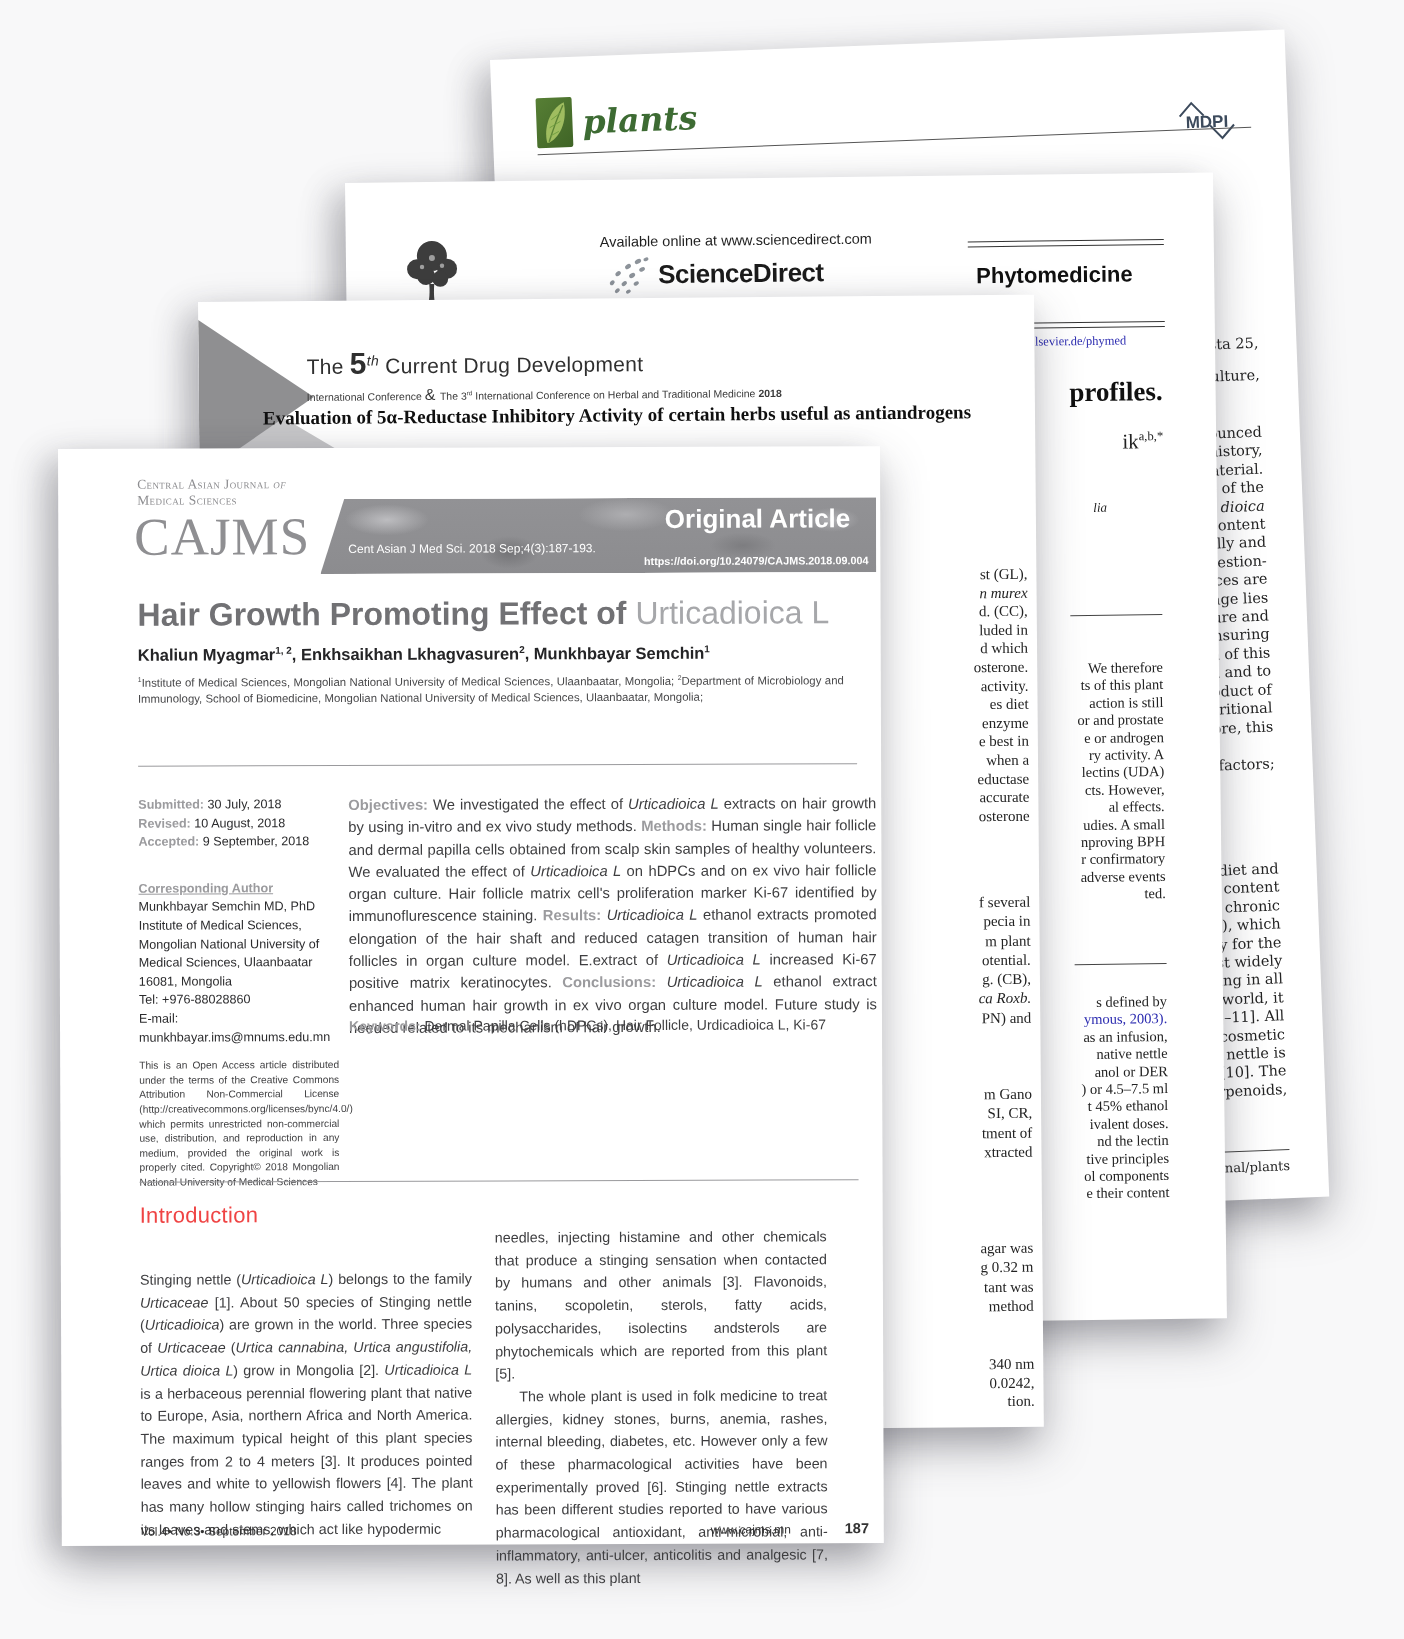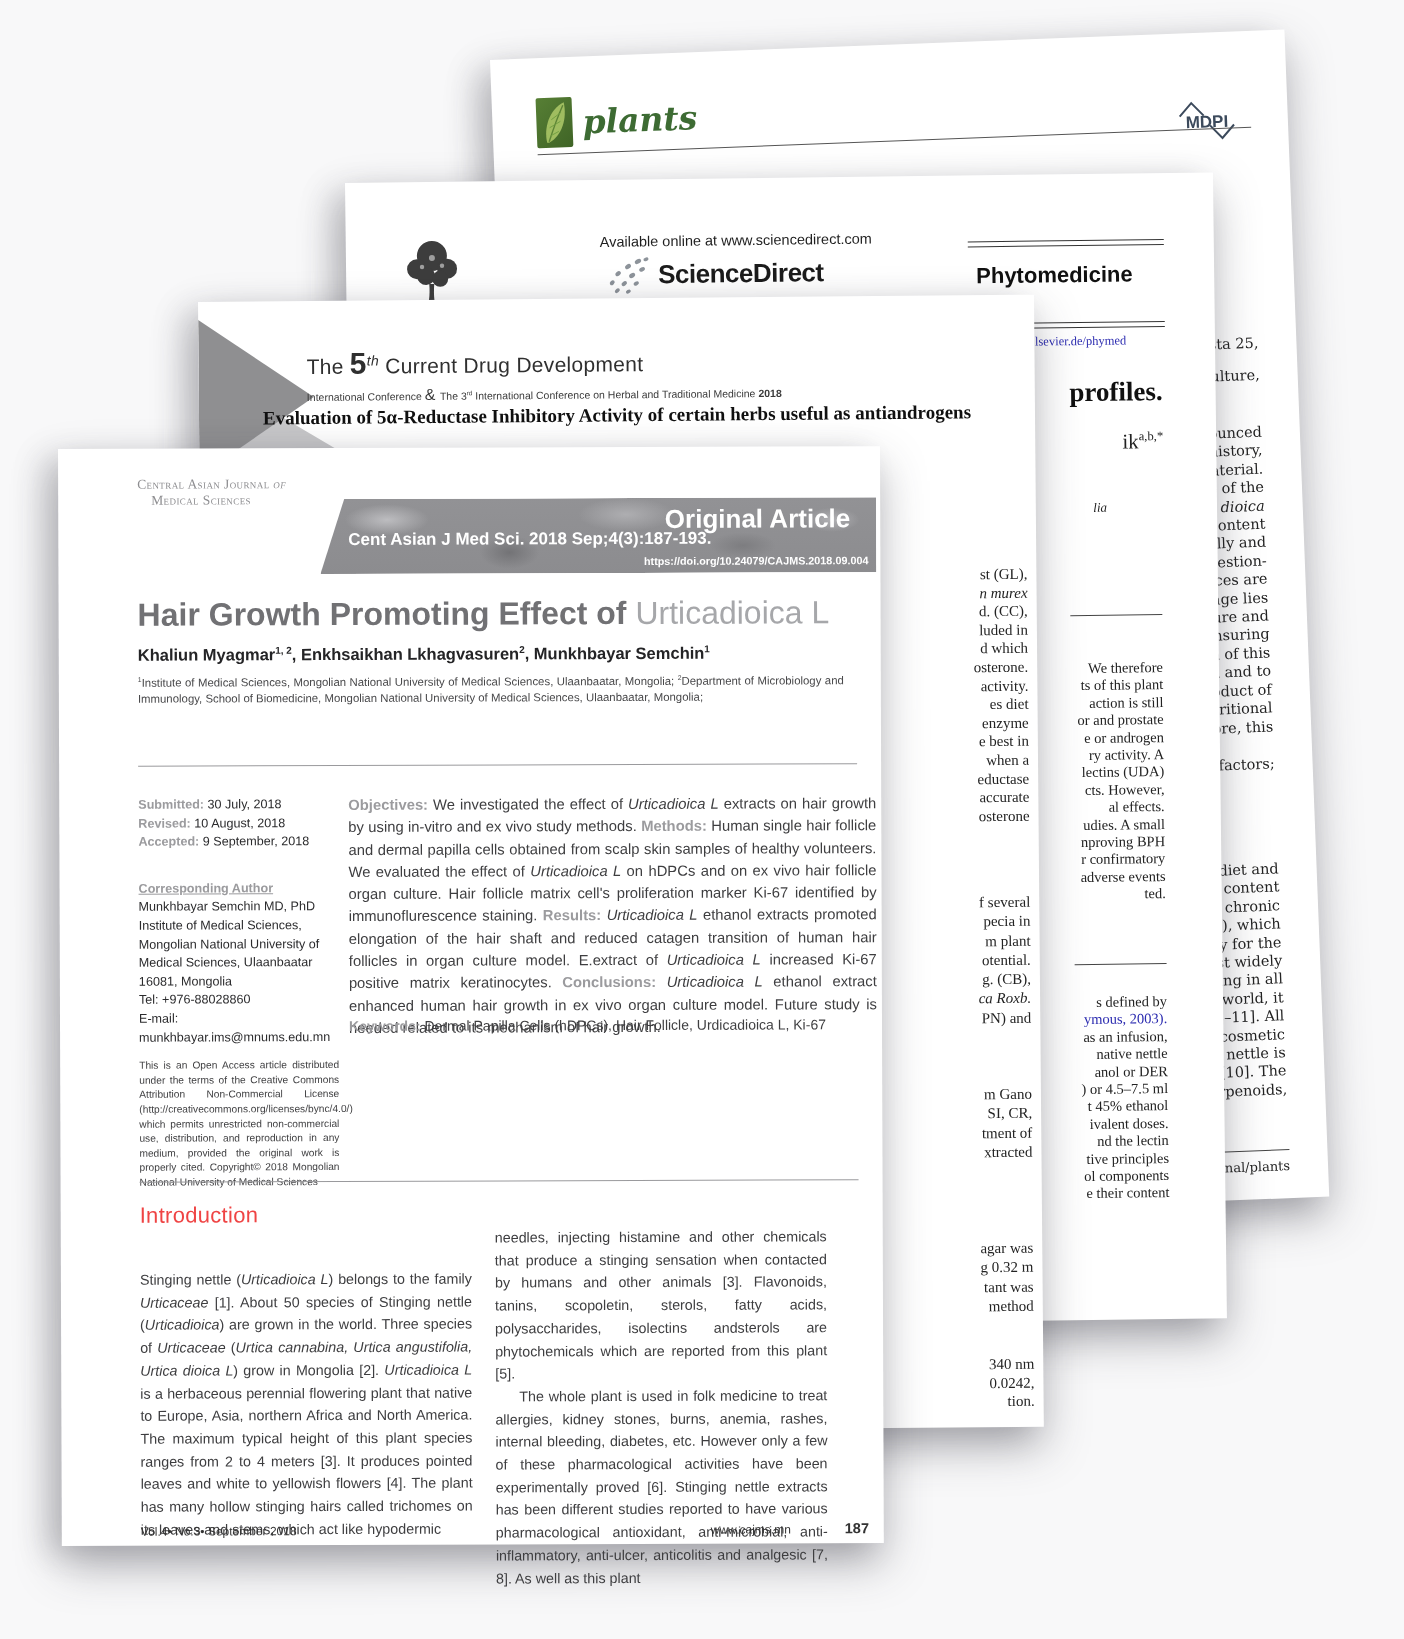--- a/index.html
+++ b/index.html
@@ -35,21 +35,21 @@
   .banner{position:absolute;left:262px;top:51px;width:556px;height:75px;color:#fff;
     clip-path:polygon(24px 0,100% 0,100% 100%,0 100%);
     background-image:
       radial-gradient(ellipse 70px 26px at 12% 28%,#bdbdc0 0%,rgba(189,189,192,0) 60%),
       radial-gradient(ellipse 54px 30px at 34% 72%,#737376 0%,rgba(115,115,118,0) 55%),
       radial-gradient(ellipse 80px 28px at 55% 22%,#aeaeb1 0%,rgba(174,174,177,0) 60%),
       radial-gradient(ellipse 60px 24px at 76% 64%,#7d7d80 0%,rgba(125,125,128,0) 55%),
       radial-gradient(ellipse 46px 20px at 92% 30%,#b2b2b5 0%,rgba(178,178,181,0) 60%),
       linear-gradient(#929295,#8c8c8f);}
   .banner-type{position:absolute;right:26px;top:6px;font-size:26px;font-weight:bold;}
-  .banner-cite{position:absolute;left:28px;bottom:24px;font-size:17px;font-weight:bold;}
+  .banner-cite{position:absolute;left:28px;bottom:18px;font-size:12px;font-weight:normal;}
   .banner-doi{position:absolute;right:8px;bottom:6px;font-size:10.8px;font-weight:bold;}
   .article-title{position:absolute;left:79px;top:146px;font-size:32px;line-height:40px;}
   .authors{position:absolute;left:79px;top:197px;font-size:16.5px;font-weight:bold;color:#242426;}
   .affil{position:absolute;left:79px;top:227px;width:706px;font-size:11.4px;line-height:15.5px;color:#48484a;text-align:justify;}
   .infocol{position:absolute;left:79px;top:347px;width:200px;font-size:12.6px;line-height:18.6px;color:#2b2b2d;}
   .infocol .fl{min-height:18.6px;}
   .oa{margin-top:12px;font-size:10.2px;line-height:14.6px;color:#3f3f41;text-align:justify;}
   .abstract{position:absolute;left:289px;top:346px;width:528px;font-size:14.8px;line-height:22.3px;color:var(--body);text-align:justify;}
   .keywords{position:absolute;left:289px;top:570px;font-size:14px;color:var(--body);}
   .intro-h{position:absolute;left:79px;top:754px;font-size:22px;font-weight:normal;color:#ef4444;letter-spacing:.3px;}
@@ -247,21 +247,22 @@
     <div class="fragcol" style="right:9px;top:1060px;font-size:15px;line-height:18.5px;">
         <div class="fl">340 nm</div>
         <div class="fl">0.0242,</div>
         <div class="fl">tion.</div>
       </div>
   </div>
 
   <div class="page" style="left:58px;top:449px;width:822px;height:1097px;transform:rotate(-0.2deg);transform-origin:top left;z-index:4;">
 
     <div class="abs cajms-smallcaps" style="left:79px;top:28px;"><span>Central Asian Journal </span><span class="rt-i">of</span></div>
-    <div class="abs cajms-smallcaps" style="left:93px;top:44px;"><span>Medical Sciences</span></div>
+    <div class="abs cajms-smallcaps" style="left:79px;top:44px;"><span>Medical Sciences</span></div>
+    <div class="abs cajms-acronym" style="left:76px;top:60px;">CAJMS</div>
 
     <div class="banner">
       <div class="banner-type">Original Article</div>
       <div class="banner-cite">Cent Asian J Med Sci. 2018 Sep;4(3):187-193.</div>
       <div class="banner-doi">https://doi.org/10.24079/CAJMS.2018.09.004</div>
     </div>
 
     <div class="article-title"><span class="rt-strong">Hair Growth Promoting Effect of </span><span class="rt-thin">Urticadioica L</span></div>
     <div class="authors"><span>Khaliun Myagmar</span><span class="rt-sup">1, 2</span><span>, Enkhsaikhan Lkhagvasuren</span><span class="rt-sup">2</span><span>, Munkhbayar Semchin</span><span class="rt-sup">1</span></div>
     <div class="affil"><span class="rt-sup">1</span><span>Institute of Medical Sciences, Mongolian National University of Medical Sciences, Ulaanbaatar, Mongolia; </span><span class="rt-sup">2</span><span>Department of Microbiology and Immunology, School of Biomedicine, Mongolian National University of Medical Sciences, Ulaanbaatar, Mongolia;</span></div>

